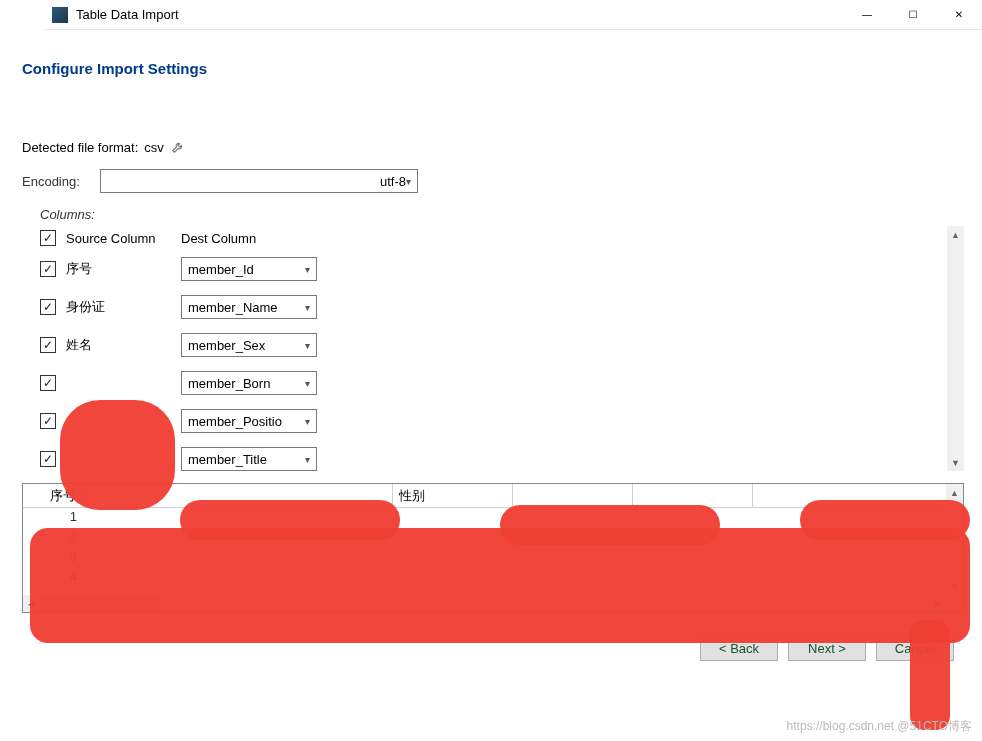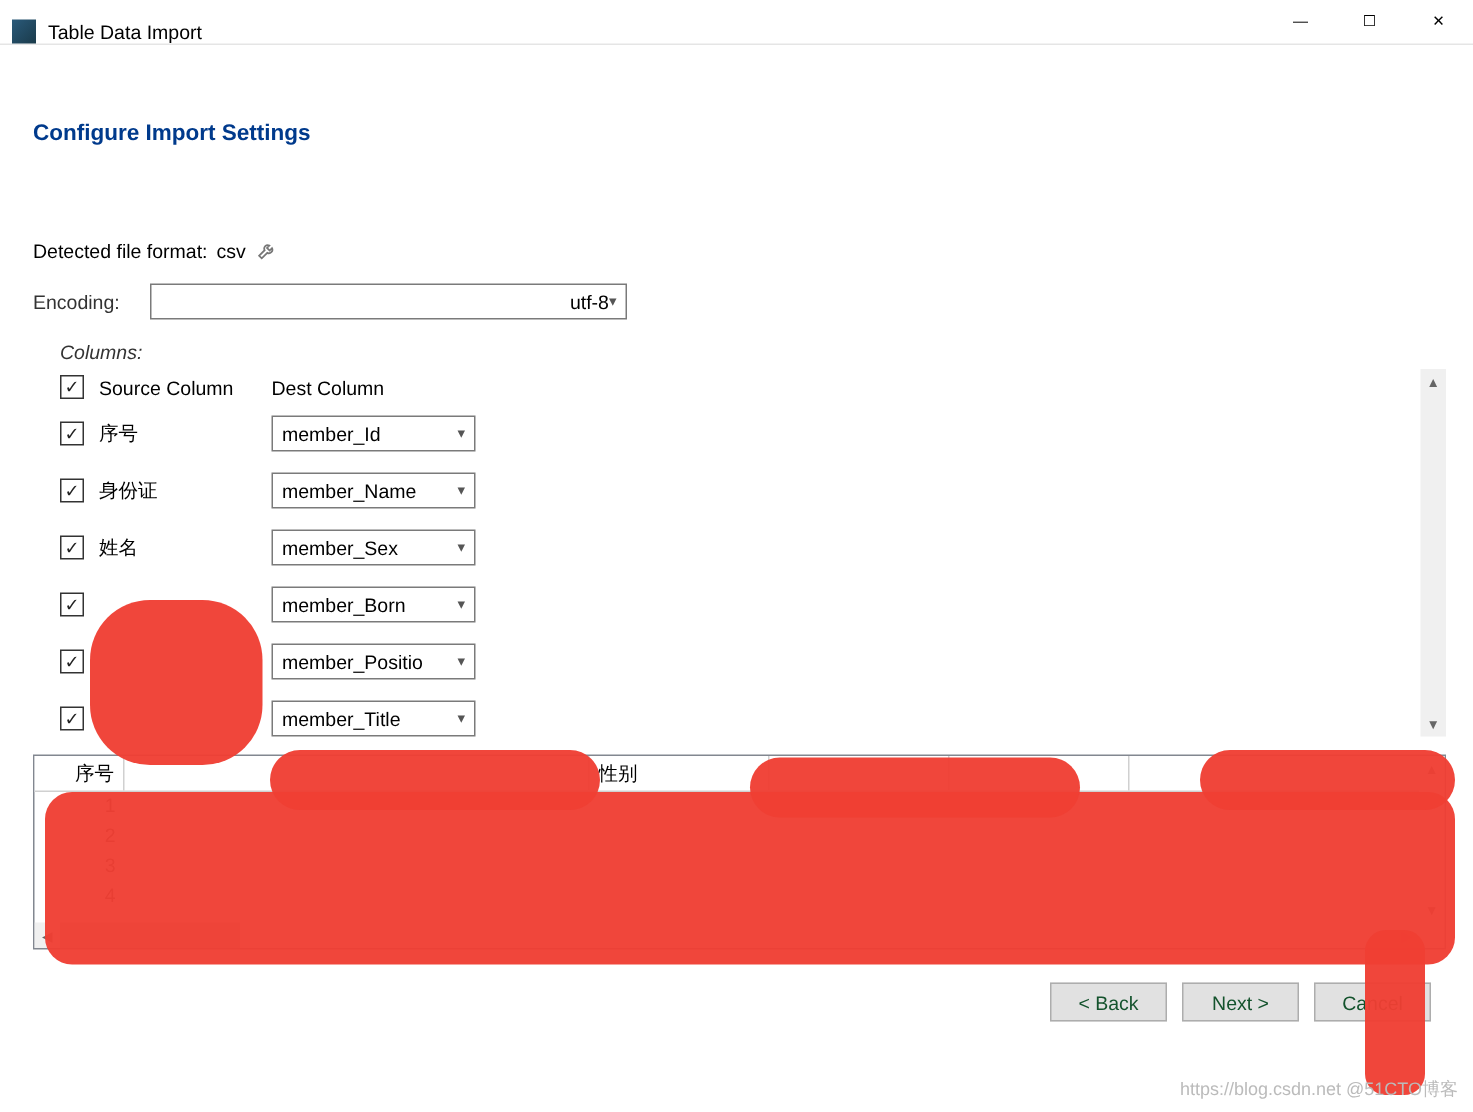--- a/index.html
+++ b/index.html
@@ -10,22 +10,23 @@
       width: 982px;
       height: 741px;
       overflow: hidden;
       position: relative;
     }
     .titlebar {
       height: 30px;
       background: #fff;
       border-bottom: 1px solid #e5e5e5;
       display: flex;
-      align-items: flex-end;
+      align-items: center;
       padding-left: 8px;
+      margin-left: 44px;
     }
     .titlebar .app-icon {
       width: 16px; height: 16px;
       background: linear-gradient(135deg, #2a5a7a, #1a3a4a);
       margin-right: 8px;
     }
     .titlebar .title { flex: 1; color: #000; }
     .titlebar .win-controls { display: flex; }
     .titlebar .win-btn {
       width: 46px; height: 30px;
@@ -35,21 +36,20 @@
       cursor: default;
     }
     .content {
       padding: 30px 18px 12px 22px;
     }
     .page-heading {
       color: #003a8c;
       font-size: 15px;
       font-weight: bold;
       margin-bottom: 62px;
-      margin-top: 20px;
     }
     .row-line {
       display: flex; align-items: center;
       margin-bottom: 14px;
     }
     .detected-label { color: #000; margin-right: 6px; }
     .wrench {
       width: 16px; height: 16px; margin-left: 6px;
       display: inline-flex; align-items: center; justify-content: center;
       color: #666;

